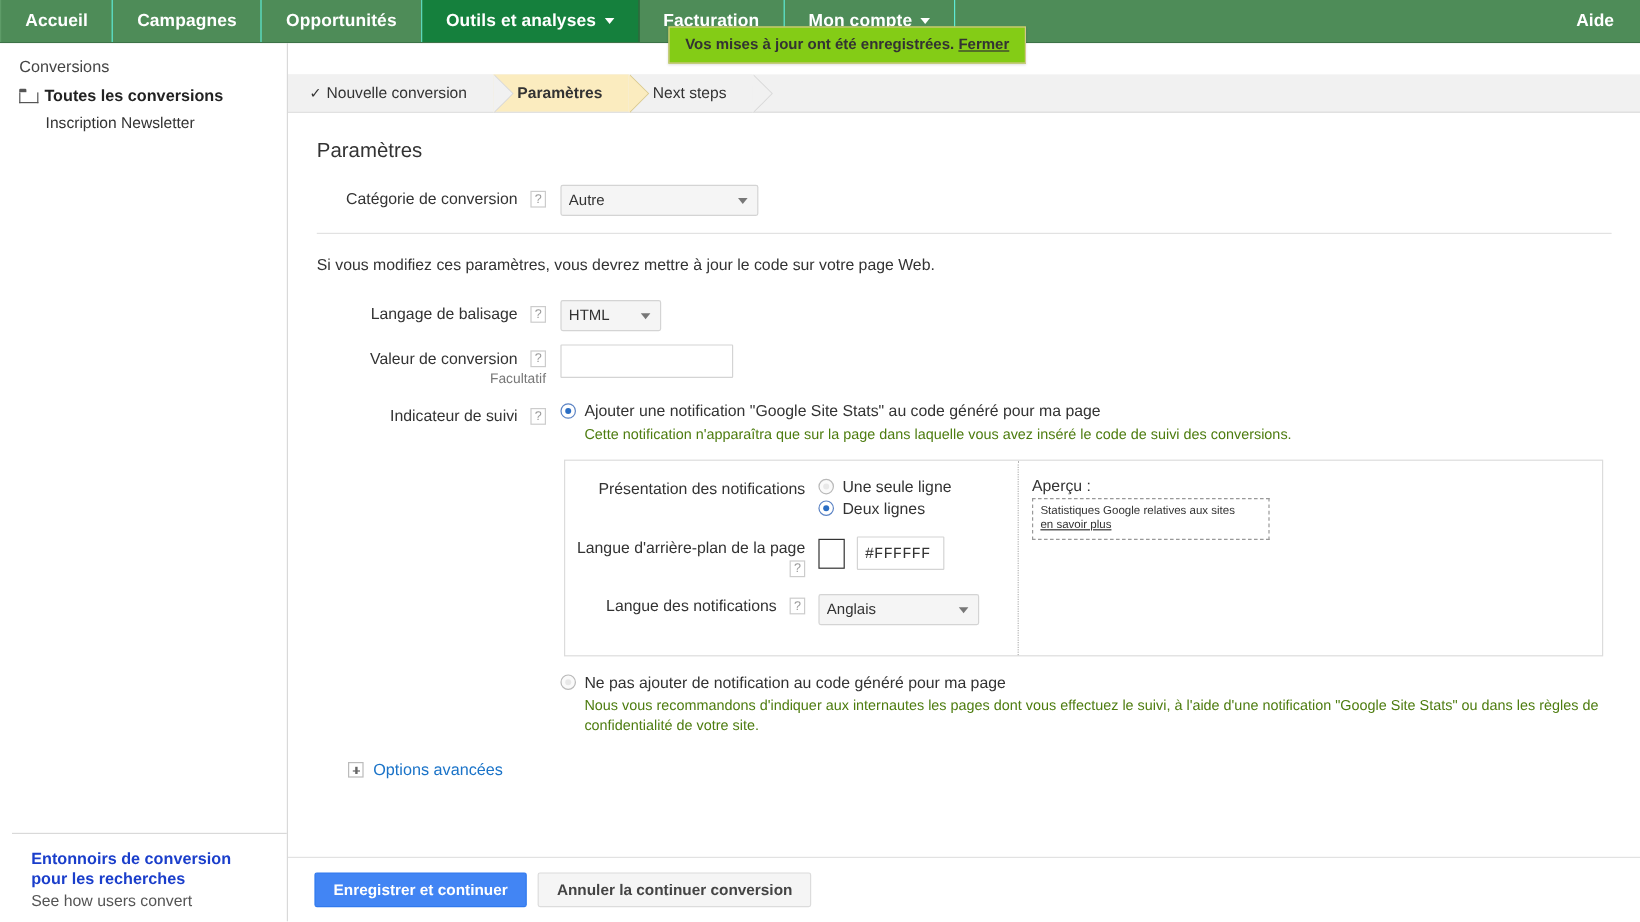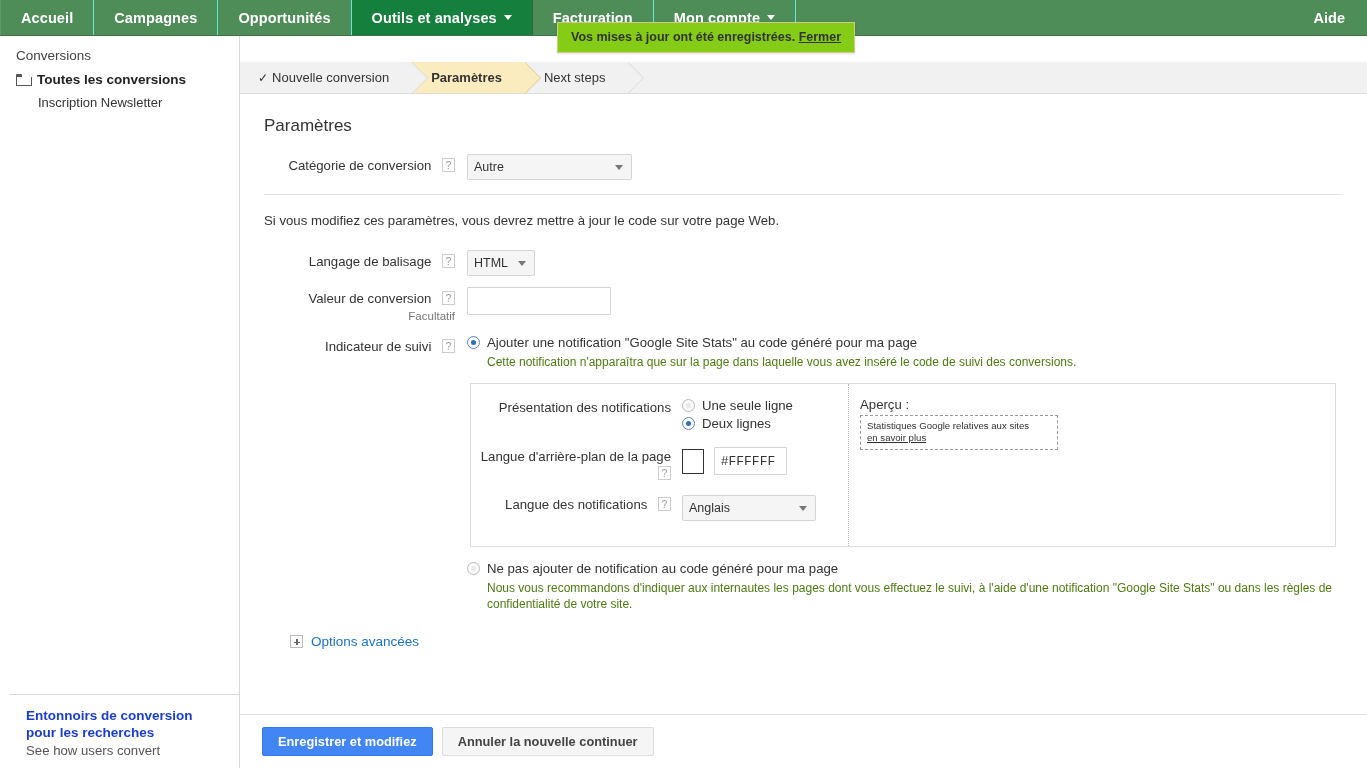--- a/index.html
+++ b/index.html
@@ -516,21 +516,21 @@
 
       <div class="intro">Si vous modifiez ces paramètres, vous devrez mettre à jour le code sur votre page Web.</div>
 
       <div class="frow">
         <div class="flabel">
           <span>Langage de balisage</span>
           <span class="qmark">?</span>
         </div>
         <div class="fctl">
           <span class="selwrap">
-            <select class="gsel" style="width:68px;">
+            <select class="gsel" style="width:84px;">
               <option>HTML</option>
             </select>
             <span class="arrow"></span>
           </span>
         </div>
       </div>
 
       <div class="frow">
         <div class="flabel">
           <span>Valeur de conversion</span>
@@ -619,18 +619,18 @@
       </div>
 
       <div class="advanced">
         <span class="plusbox"></span>
         <span class="adv-link">Options avancées</span>
       </div>
 
     </div>
 
     <div class="footer">
-      <button class="btn btn-primary">Enregistrer et modifiez</button>
-      <button class="btn btn-secondary">Annuler la nouvelle continuer</button>
+      <button class="btn btn-primary">Enregistrer et continuer</button>
+      <button class="btn btn-secondary">Annuler la continuer conversion</button>
     </div>
 
   </div>
 </div>
 
 </body></html>

